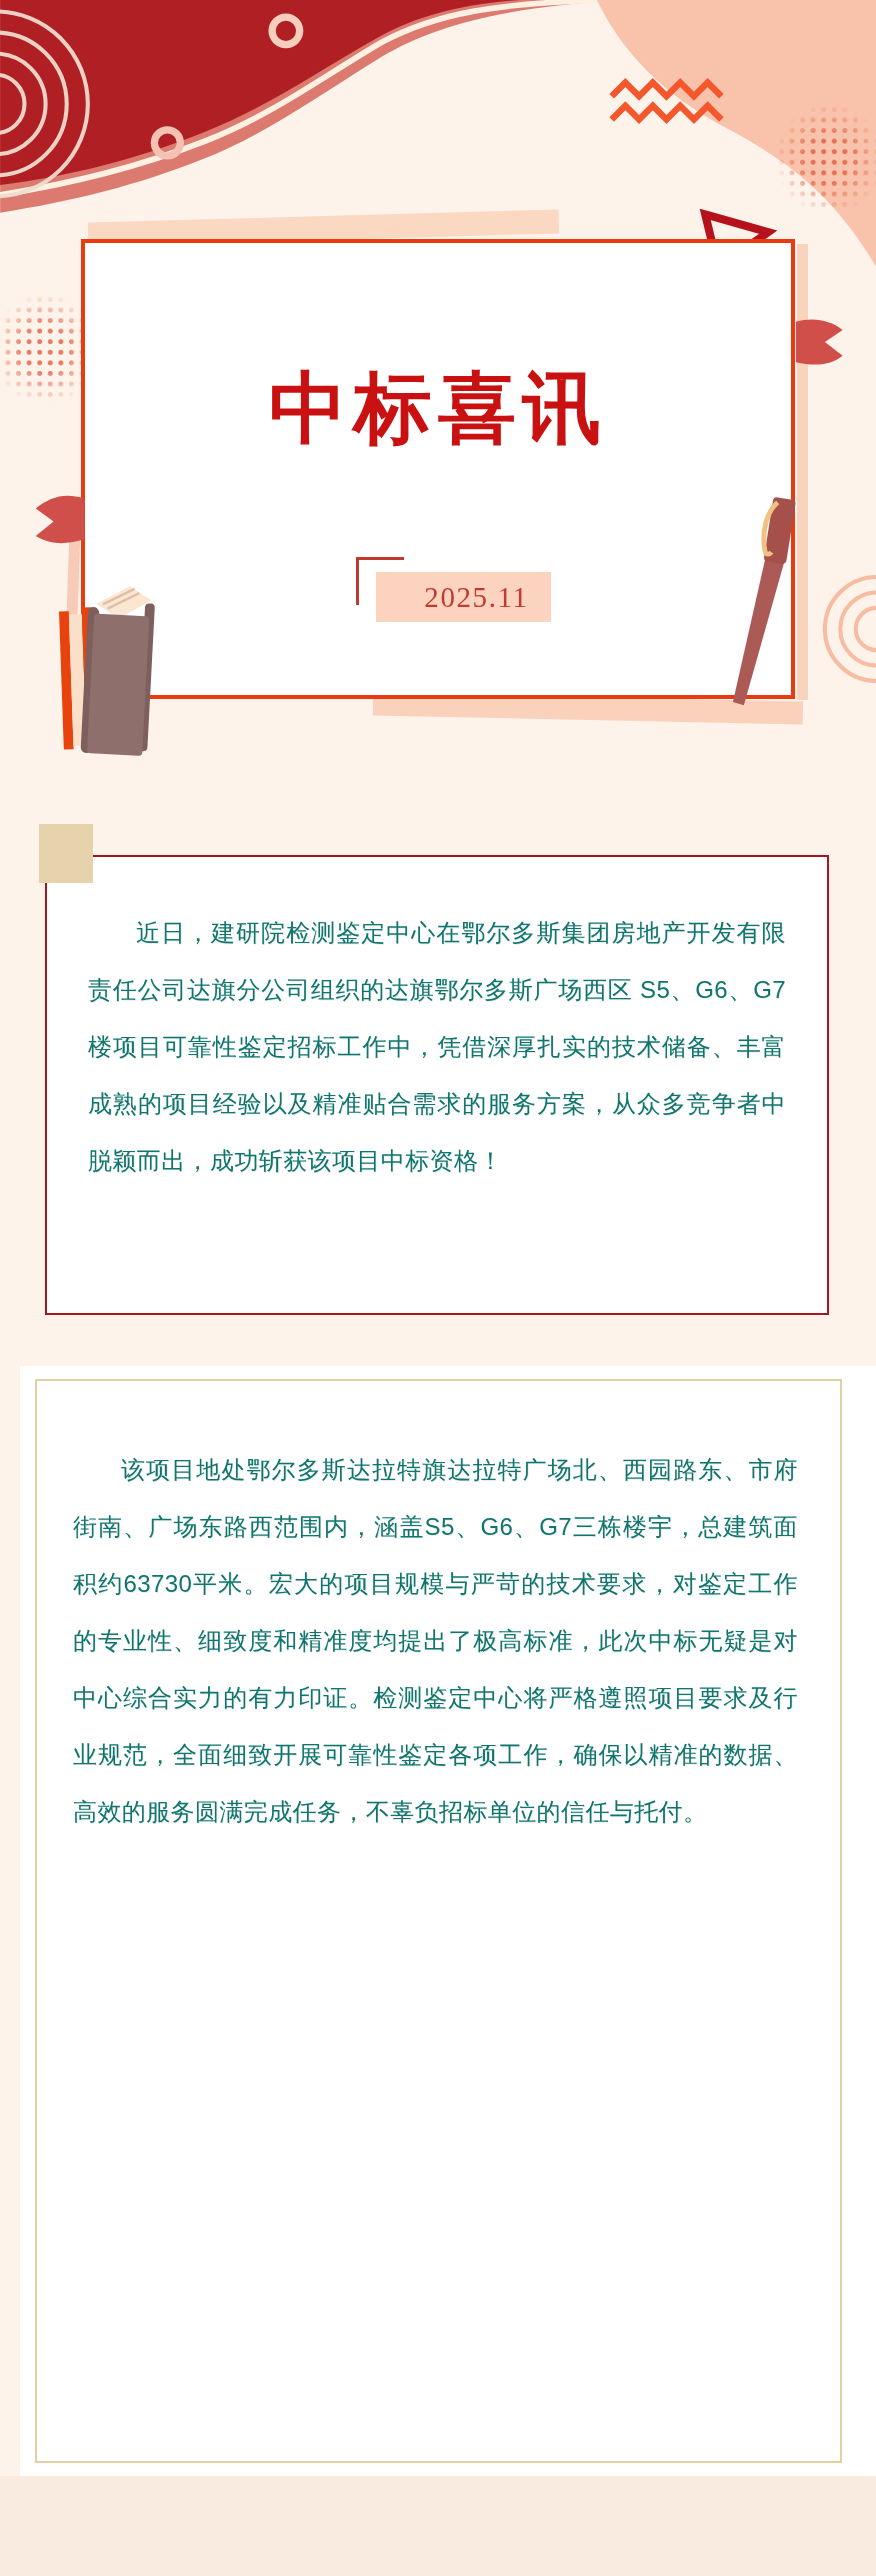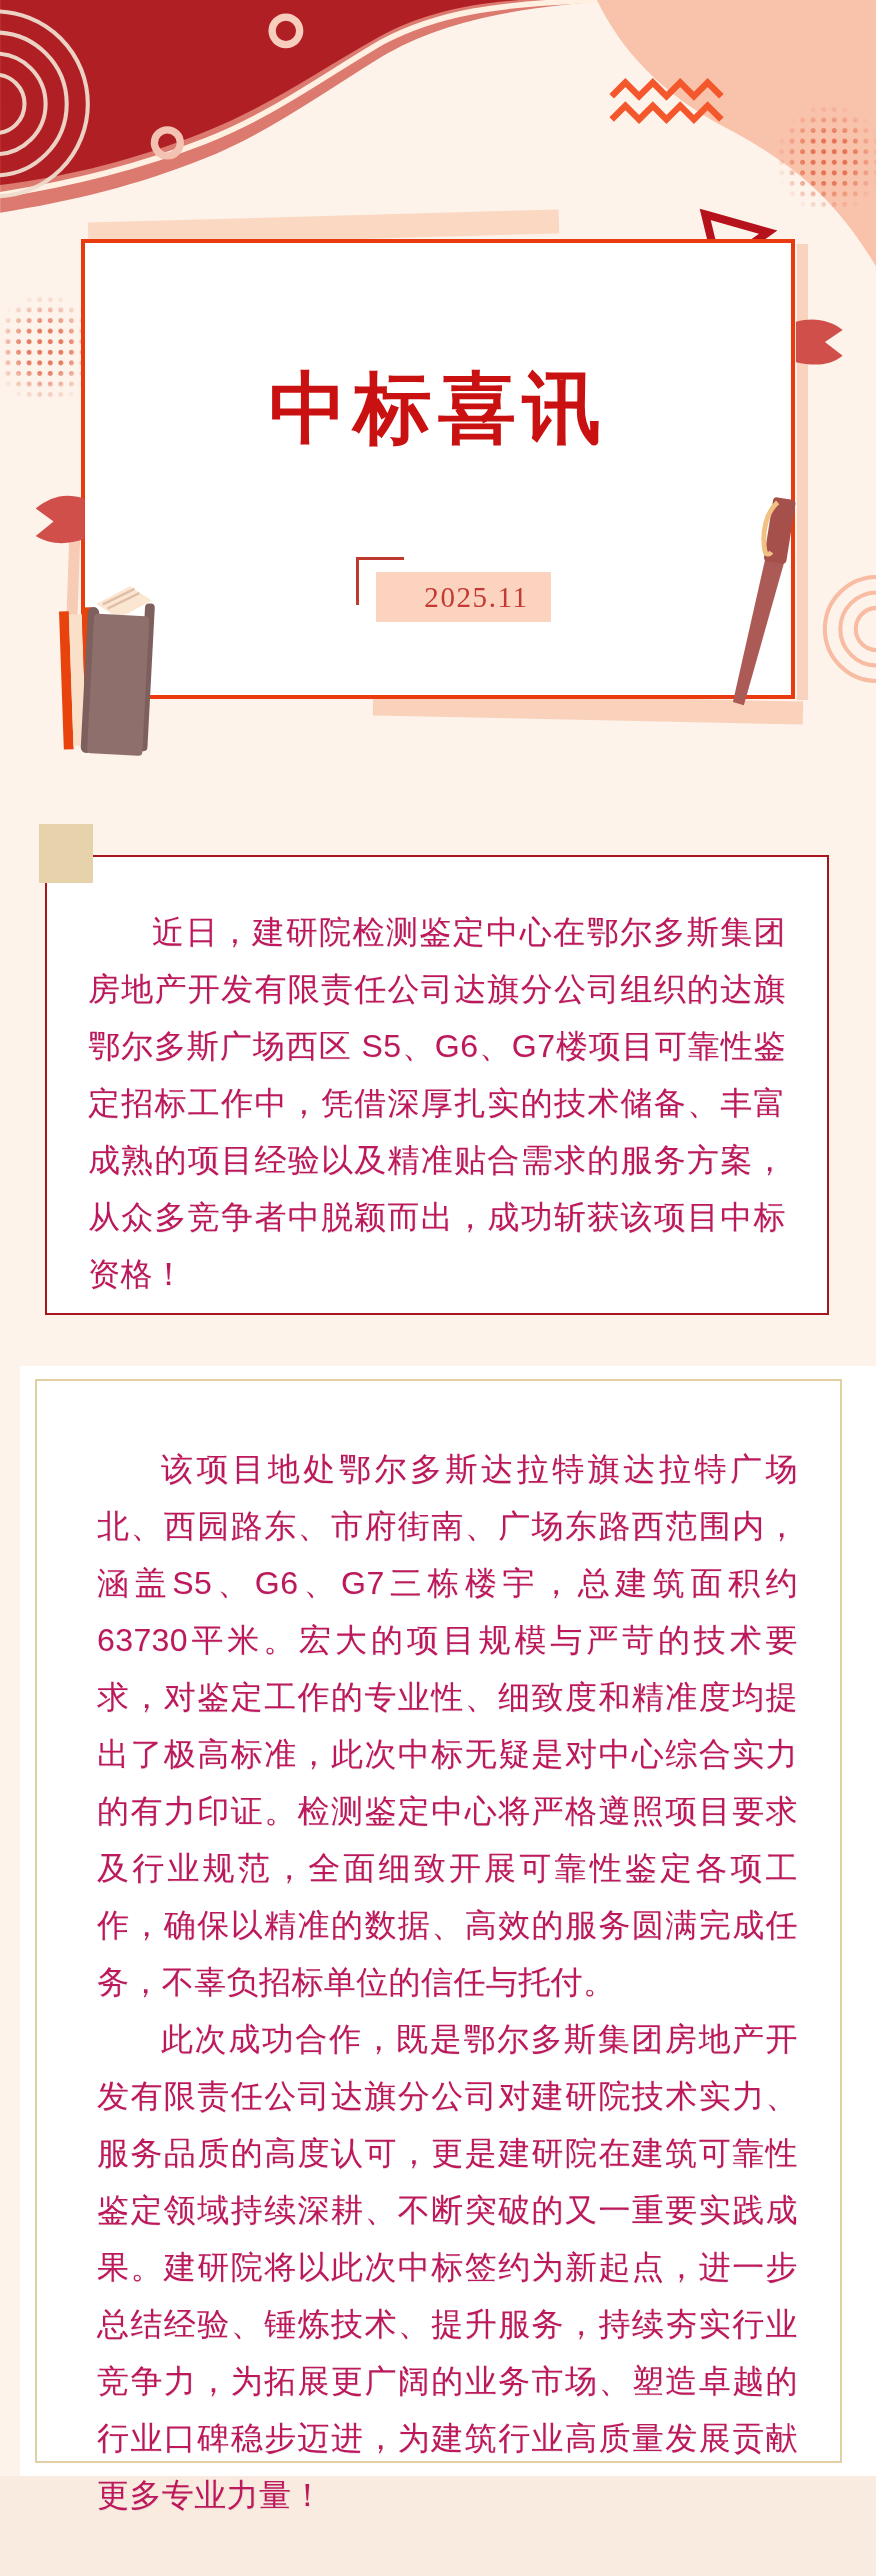--- a/index.html
+++ b/index.html
@@ -63,34 +63,34 @@
   .books{position:absolute;left:45px;top:563px;width:122px;height:199px;}
   .pen{position:absolute;left:727px;top:479px;width:81px;height:237px;}
 
   
   .intro-box{
     position:absolute;left:45px;top:855px;width:784px;height:460px;
     box-sizing:border-box;border:2.4px solid #A6161C;background:#FFFFFF;
   }
   .intro-corner{position:absolute;left:39px;top:824px;width:54px;height:59px;background:#E6D2AB;}
   .body-text{
-    color:#be185d;font-size:32px;line-height:57px;
+    color:#0f766e;font-size:24px;line-height:57px;
     text-align:justify;letter-spacing:0.4px;
     text-shadow:0.8px 0.8px 0 rgba(0,0,0,.07);
   }
   .body-text p{margin:0;text-indent:2em;}
   .intro-box .body-text{padding:47px 41px 0 41px;}
   .white-panel{
     position:absolute;left:20px;top:1366px;right:0;height:1110px;background:#FFFFFF;
   }
   .detail-box{
     position:absolute;left:35px;top:1379px;width:807px;height:1084px;
     box-sizing:border-box;border:2.4px solid #E3CFA4;background:#FFFFFF;
   }
-  .detail-box .body-text{padding:60px 42px 0 60px;}
+  .detail-box .body-text{padding:60px 42px 0 36px;}
   .bottom-band{
     position:absolute;left:0;top:2476px;width:877px;height:100px;background:#FAEBE1;
   }
 </style>
 </head>
 <body>
 
 <div class="page">
 
   <div class="bottom-band"></div>
@@ -182,18 +182,17 @@
   <div class="intro-box">
     <div class="body-text">
       <p>近日，建研院检测鉴定中心在鄂尔多斯集团房地产开发有限责任公司达旗分公司组织的达旗鄂尔多斯广场西区 S5、G6、G7楼项目可靠性鉴定招标工作中，凭借深厚扎实的技术储备、丰富成熟的项目经验以及精准贴合需求的服务方案，从众多竞争者中脱颖而出，成功斩获该项目中标资格！</p>
     </div>
   </div>
   <div class="intro-corner"></div>
 
   <div class="detail-box">
     <div class="body-text">
       <p>该项目地处鄂尔多斯达拉特旗达拉特广场北、西园路东、市府街南、广场东路西范围内，涵盖S5、G6、G7三栋楼宇，总建筑面积约63730平米。宏大的项目规模与严苛的技术要求，对鉴定工作的专业性、细致度和精准度均提出了极高标准，此次中标无疑是对中心综合实力的有力印证。检测鉴定中心将严格遵照项目要求及行业规范，全面细致开展可靠性鉴定各项工作，确保以精准的数据、高效的服务圆满完成任务，不辜负招标单位的信任与托付。</p>
-      <p>此次成功合作，既是鄂尔多斯集团房地产开发有限责任公司达旗分公司对建研院技术实力、服务品质的高度认可，更是建研院在建筑可靠性鉴定领域持续深耕、不断突破的又一重要实践成果。建研院将以此次中标签约为新起点，进一步总结经验、锤炼技术、提升服务，持续夯实行业竞争力，为拓展更广阔的业务市场、塑造卓越的行业口碑稳步迈进，为建筑行业高质量发展贡献更多专业力量！</p>
     </div>
   </div>
 
 </div>
 
 
 </body></html>

